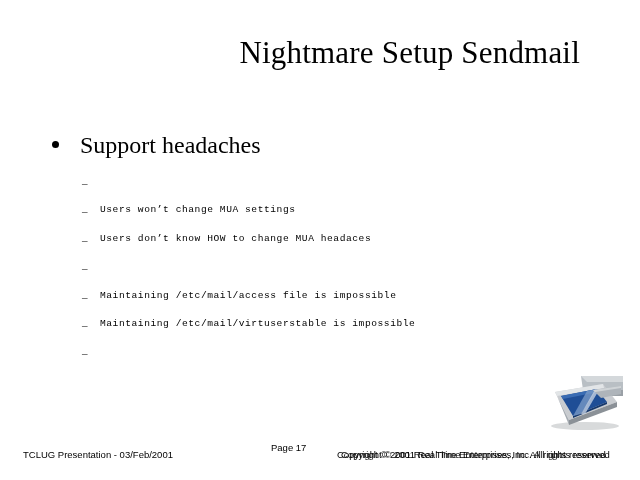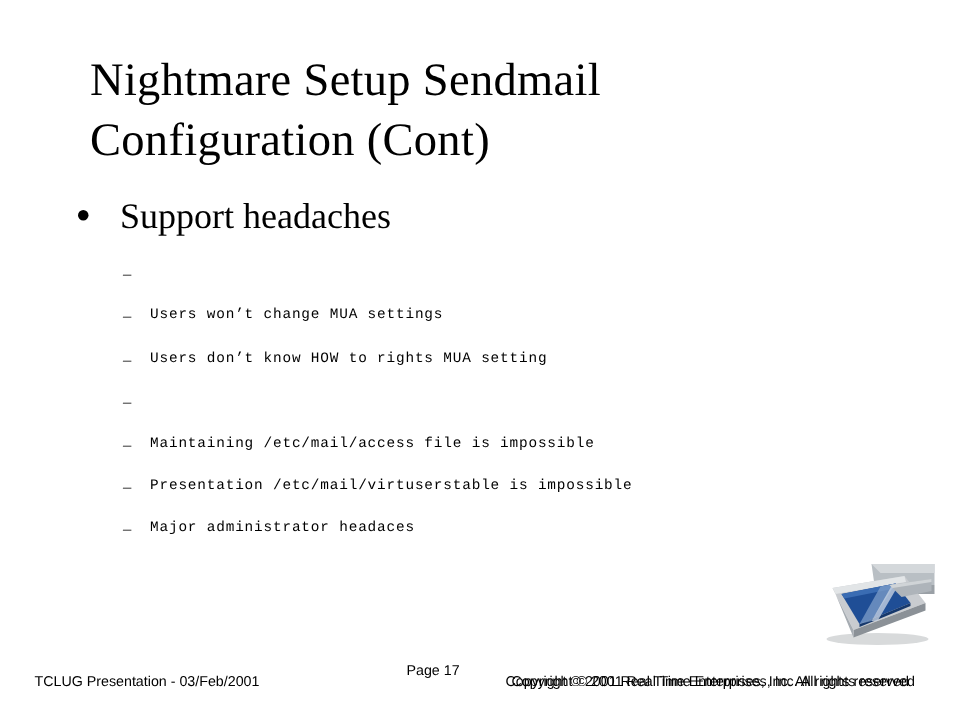--- a/index.html
+++ b/index.html
@@ -22,21 +22,21 @@
     height: 480px;
     background: #ffffff;
   }
 
   
   #title-block {
     position: absolute;
     left: 60px;
     top: 33px;
     width: 520px;
-    text-align: left;
+    text-align: right;
   }
   .title-line {
     font-family: "Liberation Serif", "DejaVu Serif", serif;
     font-size: 31px;
     line-height: 40px;
     font-weight: normal;
     color: #000000;
     letter-spacing: 0.2px;
     white-space: nowrap;
   }
@@ -127,61 +127,59 @@
     color: #000000;
   }
 </style>
 </head>
 <body>
 
 <div id="slide">
 
   <div id="title-block">
     <div class="title-line">Nightmare Setup Sendmail</div>
-    <div class="title-line">Configuration (Cont)</div>
   </div>
 
   <div id="level1-block">
     <span class="disc-bullet"></span>
     <span class="level1-text">Support headaches</span>
   </div>
 
   <div id="sub-list">
 
     <div class="sub-item">
       <span class="dash-bullet">–</span>
     </div>
 
     <div class="sub-item">
       <span class="dash-bullet">–</span>
       <span class="sub-text">Users won’t change MUA settings</span>
     </div>
 
     <div class="sub-item">
       <span class="dash-bullet">–</span>
-      <span class="sub-text">Users don’t know HOW to rights MUA setting</span>
+      <span class="sub-text">Users don’t know HOW to change MUA headaces</span>
     </div>
 
     <div class="sub-item">
       <span class="dash-bullet">–</span>
     </div>
 
     <div class="sub-item">
       <span class="dash-bullet">–</span>
       <span class="sub-text">Maintaining /etc/mail/access file is impossible</span>
     </div>
 
     <div class="sub-item">
       <span class="dash-bullet">–</span>
-      <span class="sub-text">Presentation /etc/mail/virtuserstable is impossible</span>
-    </div>
-
-    <div class="sub-item">
-      <span class="dash-bullet">–</span>
-      <span class="sub-text">Major administrator headaces</span>
+      <span class="sub-text">Maintaining /etc/mail/virtuserstable is impossible</span>
+    </div>
+
+    <div class="sub-item">
+      <span class="dash-bullet">–</span>
     </div>
 
   </div>
 
   <svg id="logo" viewBox="0 0 84 58">
 
     <ellipse cx="44" cy="52" rx="34" ry="4" fill="#d8dadb"></ellipse>
 
     <polygon points="40,2 82,2 82,16 58,16 44,30" fill="#b9bfc4"></polygon>
     <polygon points="40,2 82,2 82,8 46,8" fill="#d4d8db"></polygon>

